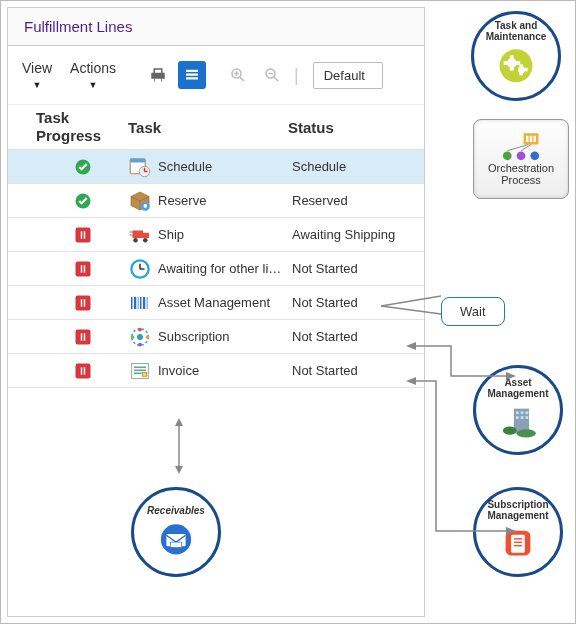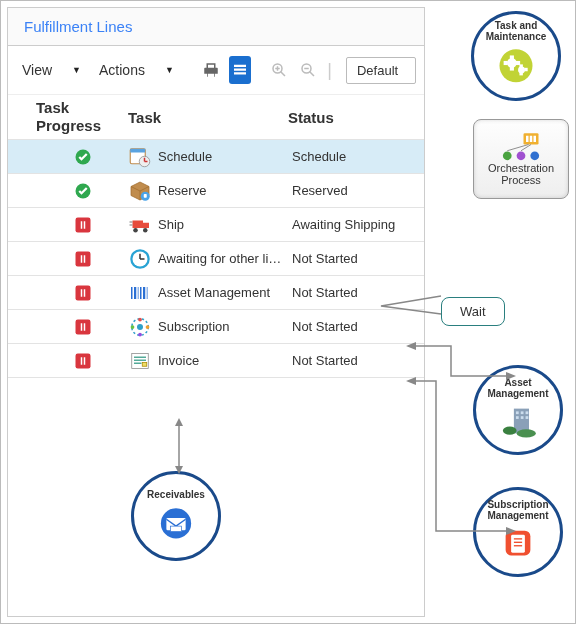--- a/index.html
+++ b/index.html
@@ -24,41 +24,42 @@
   }
   .tabs {
     display: flex;
     border-bottom: 1px solid #ccc;
     background: #fafafa;
   }
   .tab {
     padding: 10px 16px;
     font-size: 15px;
     cursor: pointer;
-    color: #3b82f6;
+    color: #4c1d95;
   }
   .tab.active {
     font-weight: bold;
     color: #222;
     border-bottom: 3px solid #2a7f62;
   }
   .toolbar {
     display: flex;
     align-items: center;
     gap: 6px;
     padding: 10px 8px;
     border-bottom: 1px solid #eee;
   }
   .menu-btn {
     display: inline-flex;
     align-items: center;
-    gap: 20px;
+    gap: 4px;
     padding: 4px 6px;
     font-size: 14px;
     cursor: pointer;
+    flex-direction: column;
   }
   .caret { font-size: 9px; color: #222; }
   .tool-icon {
     width: 28px; height: 28px;
     display: inline-flex;
     align-items: center;
     justify-content: center;
     cursor: pointer;
     border-radius: 3px;
   }
@@ -137,21 +138,21 @@
     margin-top:16px;
   }
   .connector {
     position:absolute;
     pointer-events:none;
     z-index:5;
     overflow:visible;
   }
   .connector path, .connector line { stroke:#888;stroke-width:1.5;fill:none; }
   .connector .arrow { fill:#888; }
-  .bubble-receivables{ left:130px; top:470px; }
+  .bubble-receivables{ left:130px; top:486px;font-style:italic; }
   .bubble-asset{ left:472px; top:364px; }
   .bubble-subscription{ left:472px; top:486px; }
   .bubble-setup { right:14px; top:10px; }
   .bubble-setup .bubble-label { position:absolute;top:6px;left:0;right:0; }
 </style>
 </head>
 <body>
 
 <div class="panel">
   <div class="tabs">

